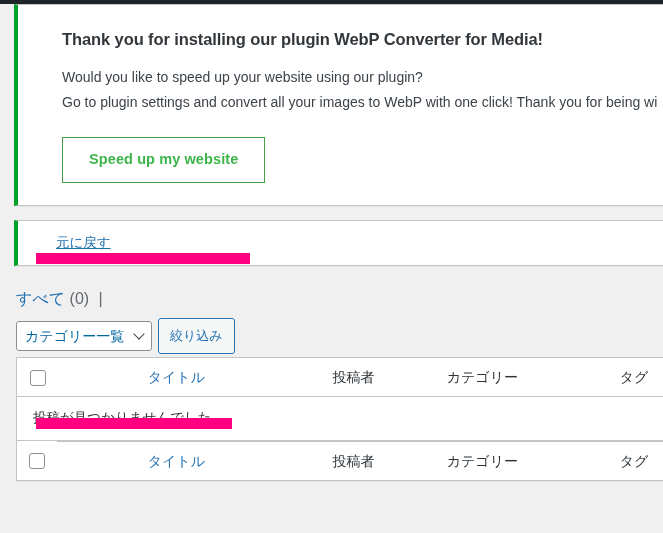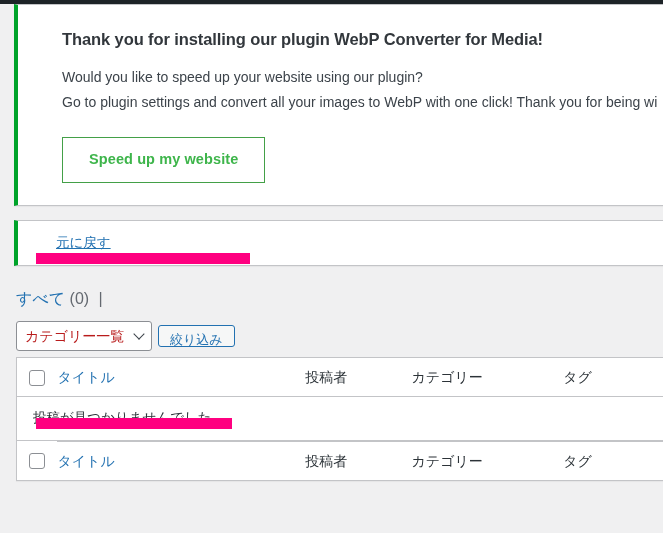--- a/index.html
+++ b/index.html
@@ -189,21 +189,21 @@
     align-items: center;
     gap: 6px;
     height: 32px;
   }
   .cat-select {
     appearance: none;
     -webkit-appearance: none;
     background: #fff;
     border: 1px solid #8c8f94;
     border-radius: 3px;
-    color: #b91c1c;
+    color: #0369a1;
     font-size: 14px;
     font-family: "Liberation Sans", "DejaVu Sans", sans-serif;
     padding: 0 26px 0 8px;
     height: 30px;
     line-height: 28px;
     cursor: pointer;
     box-shadow: 0 0 0 transparent;
     position: relative;
   }
   .select-wrap { position: relative; display: inline-block; }
@@ -226,21 +226,21 @@
     top: -2px;
     left: 0;
   }
   .btn-filter {
     background: #f6f7f7;
     border: 1px solid #2271b1;
     border-radius: 3px;
     color: #2271b1;
     font-size: 13px;
     font-family: "Liberation Sans", "DejaVu Sans", sans-serif;
-    height: 22px;
+    height: 36px;
     padding: 0 11px;
     line-height: 28px;
     cursor: pointer;
     white-space: nowrap;
   }
 
   
   .wp-list-table {
     border-collapse: separate;
     border-spacing: 0;
@@ -249,21 +249,21 @@
     background: #fff;
     border: 1px solid #c3c4c7;
     border-radius: 0;
     box-shadow: 0 1px 1px rgba(0,0,0,.04);
     font-size: 14px;
     table-layout: fixed;
   }
   .wp-list-table thead th,
   .wp-list-table tfoot th {
     font-weight: 400;
-    text-align: left;
+    text-align: center;
     padding: 10px 10px 10px 0;
     line-height: 1.3;
     color: #2c3338;
     vertical-align: middle;
     height: 32px;
     box-sizing: border-box;
   }
   .wp-list-table thead tr th { border-bottom: 1px solid #c3c4c7; }
   .wp-list-table tfoot tr th { border-top: 1px solid #c3c4c7; }
   .col-cb  { width: 40px; padding-left: 12px !important; }

